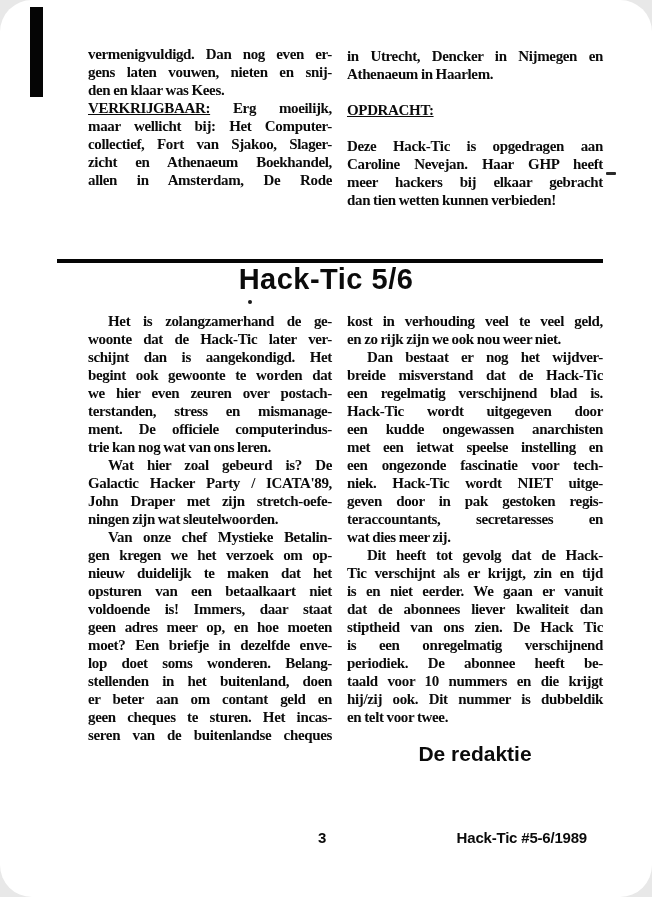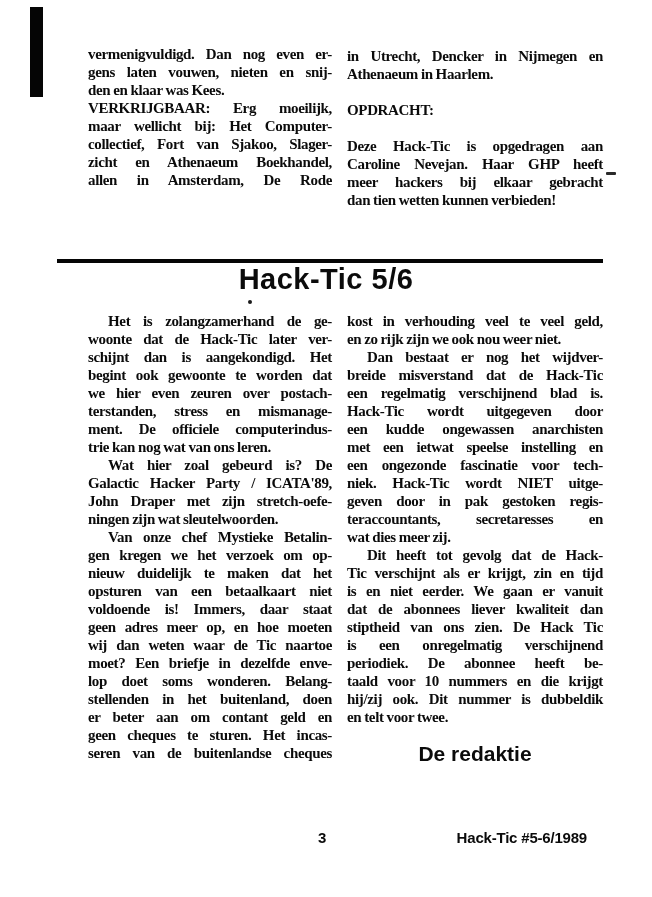--- a/index.html
+++ b/index.html
@@ -4,35 +4,36 @@
 <style>
   html,body{margin:0;padding:0;background:#e8e8e8;}
   .page{
     position:relative;
     width:652px;height:897px;
     background:#ffffff;
     color:#0b0b0b;
     font-family:"Liberation Serif","DejaVu Serif",serif;
     font-weight:700;
     overflow:hidden;
+    border-radius:32px;
   }
   
   .scan-bar{position:absolute;left:30px;top:7px;width:13px;height:90px;background:#050505;}
   .ink-dot{position:absolute;left:248px;top:300px;width:4px;height:4px;background:#1a1a1a;border-radius:50%;}
   .margin-dash{position:absolute;left:606px;top:172px;width:10px;height:3px;background:#2a2a2a;border-radius:1px;}
   
   .col{position:absolute;font-size:15px;line-height:18px;letter-spacing:-0.35px;word-spacing:-0.5px;}
   #top-left{left:88px;top:45px;width:244px;}
   #top-right{left:347px;top:47px;width:256px;}
   #body-left{left:88px;top:312px;width:244px;}
   #body-right{left:347px;top:312px;width:256px;}
   .ln{text-align:justify;text-align-last:justify;min-height:18px;}
   .ln.last{text-align-last:left;}
   .ln.ind{text-indent:20px;}
-  .bu{}
+  .bu{text-decoration:underline;}
   .gap{width:100%;}
   
   .rule{position:absolute;left:57px;top:259px;width:546px;height:4px;background:#050505;}
   .article-title{
     position:absolute;left:0;top:265px;width:652px;
     text-align:center;
     font-family:"Liberation Sans","DejaVu Sans",sans-serif;
     font-weight:700;font-size:29px;line-height:29px;letter-spacing:0.5px;
   }
   
@@ -102,21 +103,20 @@
       <div class="ln ind">Wat hier zoal gebeurd is? De</div>
       <div class="ln">Galactic Hacker Party / ICATA'89,</div>
       <div class="ln">John Draper met zijn stretch-oefe-</div>
       <div class="ln last">ningen zijn wat sleutelwoorden.</div>
       <div class="ln ind">Van onze chef Mystieke Betalin-</div>
       <div class="ln">gen kregen we het verzoek om op-</div>
       <div class="ln">nieuw duidelijk te maken dat het</div>
       <div class="ln">opsturen van een betaalkaart niet</div>
       <div class="ln">voldoende is! Immers, daar staat</div>
       <div class="ln">geen adres meer op, en hoe moeten</div>
-      <div class="ln">wij dan weten waar de Tic naartoe</div>
       <div class="ln">moet? Een briefje in dezelfde enve-</div>
       <div class="ln">lop doet soms wonderen. Belang-</div>
       <div class="ln">stellenden in het buitenland, doen</div>
       <div class="ln">er beter aan om contant geld en</div>
       <div class="ln">geen cheques te sturen. Het incas-</div>
       <div class="ln">seren van de buitenlandse cheques</div>
     </div>
 
   <div id="body-right" class="col">
       <div class="ln">kost in verhouding veel te veel geld,</div>

